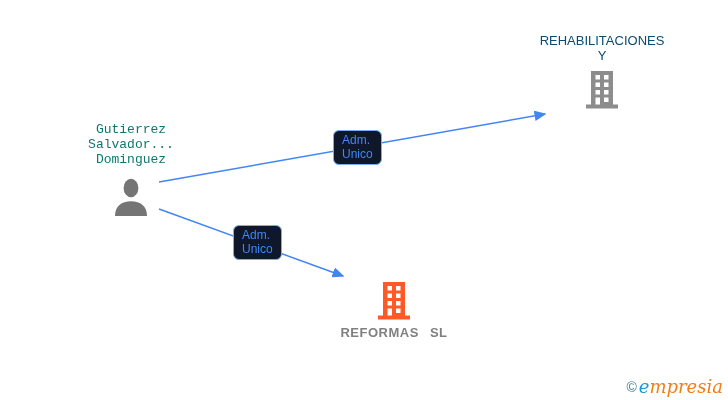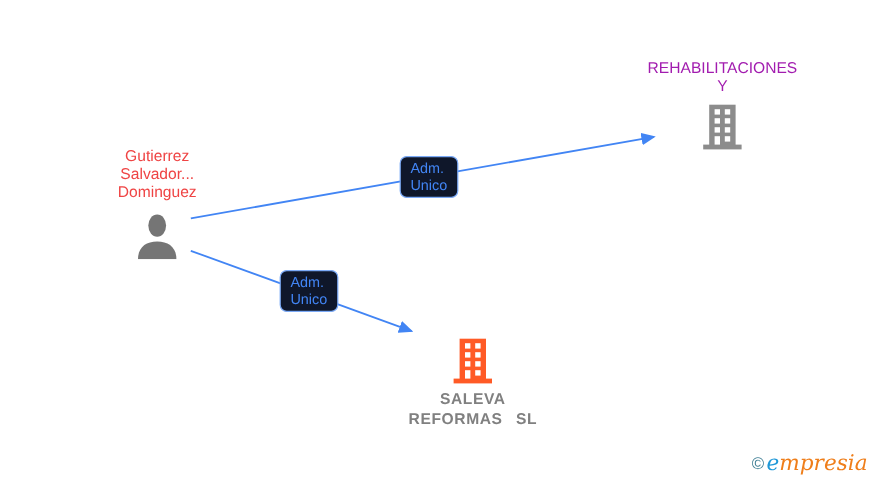--- a/index.html
+++ b/index.html
@@ -26,31 +26,30 @@
     z-index: 2;
     cursor: pointer;
   }
   .node-label {
     text-align: center;
     font-size: 13px;
     line-height: 15px;
     color: #6e6e6e;
   }
   .company-label {
-    color: #a21caf;
-    margin-top: 16px;
+    color: #0c4a6e;
   }
   .company-label.highlight {
     font-weight: bold;
     color: #808080;
     letter-spacing: 0.5px;
     word-spacing: 7px;
     line-height: 16px;
   }
-  .person-name { color: #ef4444; }
+  .person-name { color: #0f766e; font-family: Liberation Mono, monospace; }
   .icon-wrap { display: block; }
   .edge-label {
     position: absolute;
     z-index: 3;
     background: #0f172a;
     border: 1.5px solid #7baaf7;
     border-radius: 6px;
     padding: 2px 8px 3px 8px;
     font-size: 12px;
     line-height: 14px;
@@ -133,21 +132,20 @@
       <rect x="10.5" y="4" width="4.5" height="4.5" fill="#ffffff"></rect>
       <rect x="19" y="4" width="4.5" height="4.5" fill="#ffffff"></rect>
       <rect x="10.5" y="11.5" width="4.5" height="4.5" fill="#ffffff"></rect>
       <rect x="19" y="11.5" width="4.5" height="4.5" fill="#ffffff"></rect>
       <rect x="10.5" y="19" width="4.5" height="4.5" fill="#ffffff"></rect>
       <rect x="19" y="19" width="4.5" height="4.5" fill="#ffffff"></rect>
       <rect x="10.5" y="26.5" width="4.5" height="7" fill="#ffffff"></rect>
       <rect x="19" y="26.5" width="4.5" height="4.5" fill="#ffffff"></rect>
     </svg>
     <div class="node-label company-label highlight" style="margin-top:5px;">
-      <div>SALEVA</div>
       <div>REFORMAS SL</div>
     </div>
   </div>
 
   <div class="edge-label" style="left:333px; top:130px;">
     <div>Adm.</div>
     <div>Unico</div>
   </div>
 
   <div class="edge-label" style="left:233px; top:225px;">

